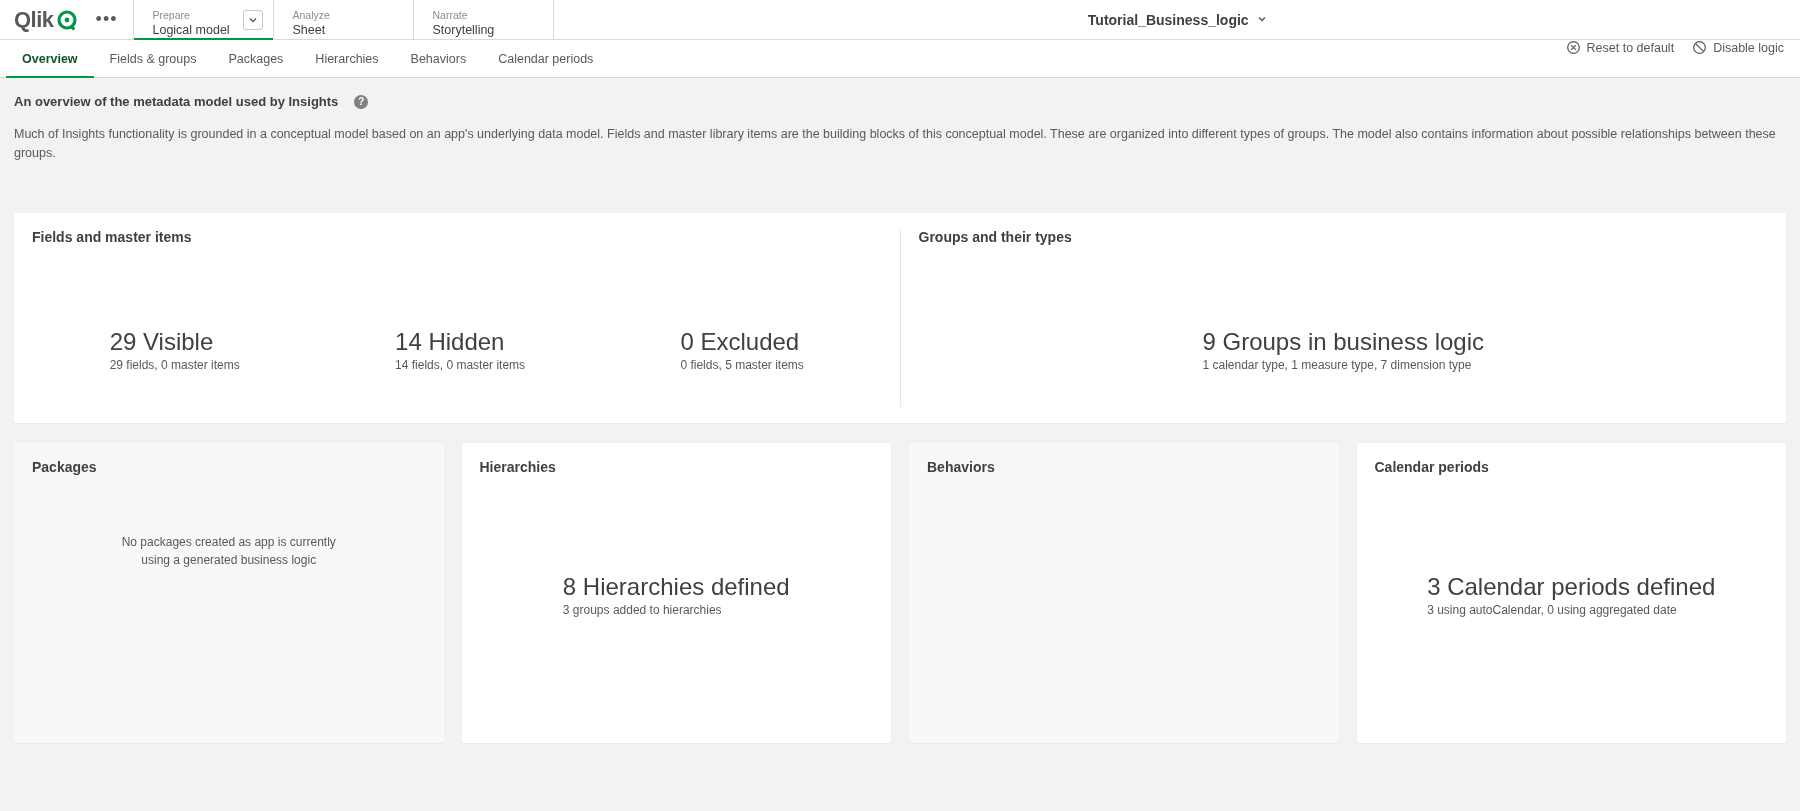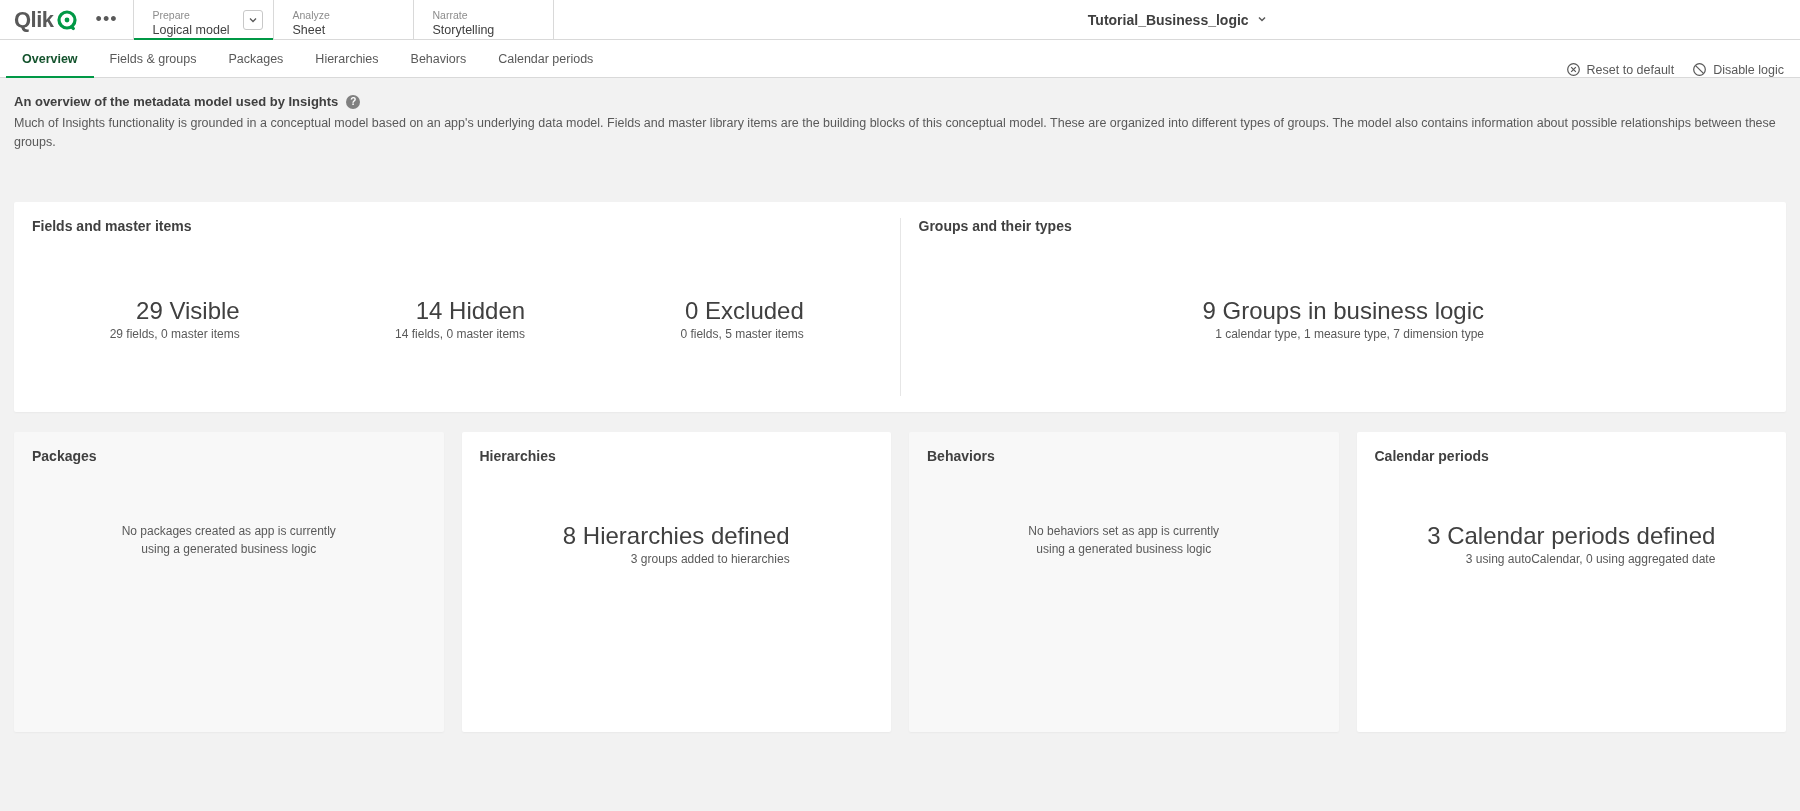--- a/index.html
+++ b/index.html
@@ -141,21 +141,21 @@
     position: absolute;
     bottom: -1px;
     left: 0;
     right: 0;
     height: 2px;
     background: #009845;
   }
   .sub-nav-spacer { flex: 1; }
   .sub-nav-actions {
     display: flex;
-    align-items: flex-end;
+    align-items: flex-start;
     gap: 18px;
     padding-right: 16px;
   }
   .sub-action {
     display: flex;
     align-items: center;
     gap: 6px;
     font-size: 12.5px;
     color: #595959;
     cursor: pointer;
@@ -165,22 +165,22 @@
   
   .content {
     padding: 10px 14px 18px 14px;
   }
   .overview-header {
     padding: 6px 0 12px 0;
   }
   .overview-title-row {
     display: flex;
     align-items: center;
-    gap: 8px;
-    margin-bottom: 5px;
+    gap: 16px;
+    margin-bottom: 16px;
   }
   .overview-title {
     font-size: 13px;
     font-weight: 600;
     color: #404040;
   }
   .help-icon {
     width: 14px;
     height: 14px;
     border-radius: 50%;
@@ -235,22 +235,23 @@
     color: #404040;
     margin-bottom: 8px;
   }
   .metrics-row {
     flex: 1;
     display: flex;
     align-items: center;
     justify-content: space-around;
   }
   .metric {
-    text-align: right;
+    text-align: left;
     padding: 0 12px;
+    margin-top: 40px;
   }
   .metric-big {
     font-size: 24px;
     font-weight: 400;
     color: #404040;
     margin-bottom: 2px;
   }
   .metric-sub {
     font-size: 12px;
     color: #595959;
@@ -404,23 +405,20 @@
       <div class="card-title">Hierarchies</div>
       <div class="card-body">
         <div class="metric">
           <div class="metric-big">8 Hierarchies defined</div>
           <div class="metric-sub">3 groups added to hierarchies</div>
         </div>
       </div>
     </div>
     <div class="card small-card empty">
       <div class="card-title">Behaviors</div>
-      <div class="card-body">
-        <div class="empty-text">No behaviors set as app is currently using a generated business logic</div>
-      </div>
     </div>
     <div class="card small-card">
       <div class="card-title">Calendar periods</div>
       <div class="card-body">
         <div class="metric">
           <div class="metric-big">3 Calendar periods defined</div>
           <div class="metric-sub">3 using autoCalendar, 0 using aggregated date</div>
         </div>
       </div>
     </div>

